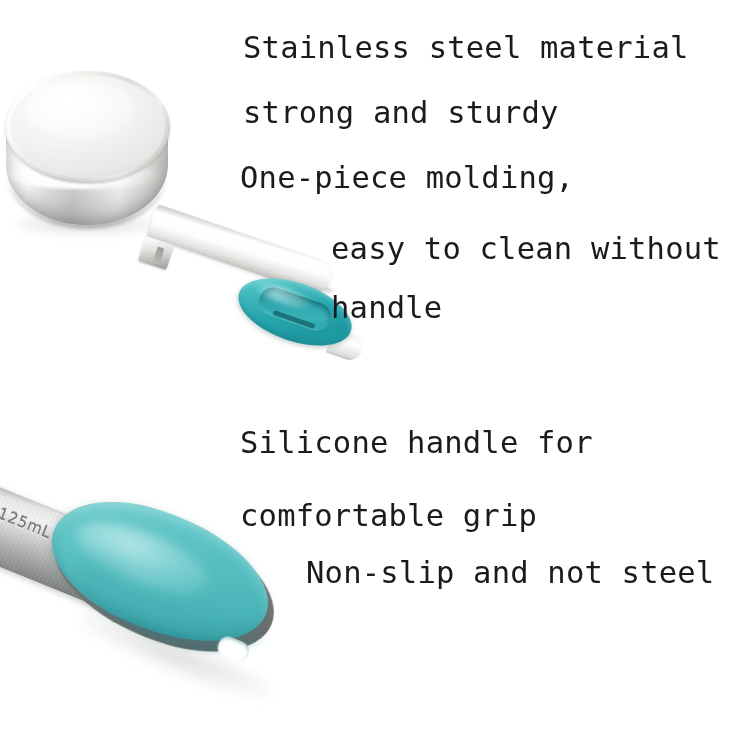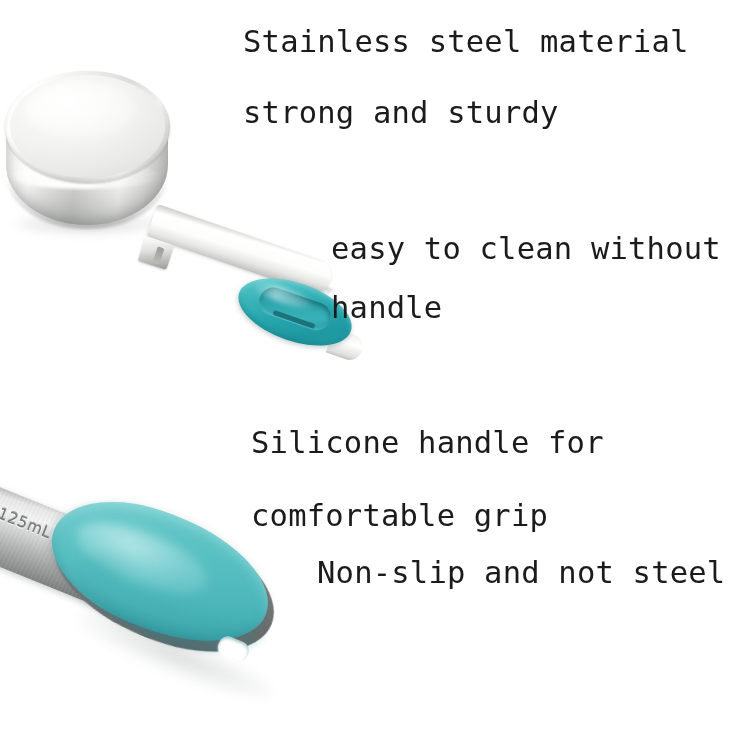--- a/index.html
+++ b/index.html
@@ -22,23 +22,23 @@
     position: absolute;
     white-space: pre;
     color: #1b1b1b;
     font-family: "DejaVu Sans Mono", "Liberation Mono", monospace;
     font-size: 30.5px;
     letter-spacing: 0.2px;
     line-height: 1;
   }
 
   #block-top  { left: 0; top: 0; width: 750px; height: 340px; }
-  #block-bot  { left: 17px; top: 400px; width: 622px; height: 300px; }
-
-  .l1 { left: 243px; top: 27px; }
+  #block-bot  { left: 6px; top: 400px; width: 622px; height: 300px; }
+
+  .l1 { left: 243px; top: 33px; }
   .l2 { left: 243px; top: 98px; }
   .l3 { left: 240px; top: 163px; }
   .l4 { left: 331px; top: 234px; }
   .l5 { left: 331px; top: 293px; }
 
   .b1 { left: 234px; top: 28px; }
   .b2 { left: 234px; top: 93px; margin-top: 8px; }
   .b3 { left: 300px; top: 158px; }
   .b4 { left: 312px; top: 223px; }
 
@@ -472,20 +472,21 @@
     <div class="grip2-dimple"></div>
     <div class="grip2-gloss"></div>
     <div class="grip2-edge"></div>
   </div>
 
   <div class="grip2-hole"></div>
 
   <div class="text-block" id="block-top">
     <div class="copy-line l1">Stainless steel material</div>
     <div class="copy-line l2">strong and sturdy</div>
+    <div class="copy-line l3">One-piece molding,</div>
     <div class="copy-line l4">easy to clean without</div>
     <div class="copy-line l5">handle</div>
   </div>
 
   <div class="text-block" id="block-bot">
     <div class="copy-line b1">Silicone handle for</div>
     <div class="copy-line b2">comfortable grip</div>
     <div class="copy-line b3">Non-slip and not steel</div>
   </div>
 

